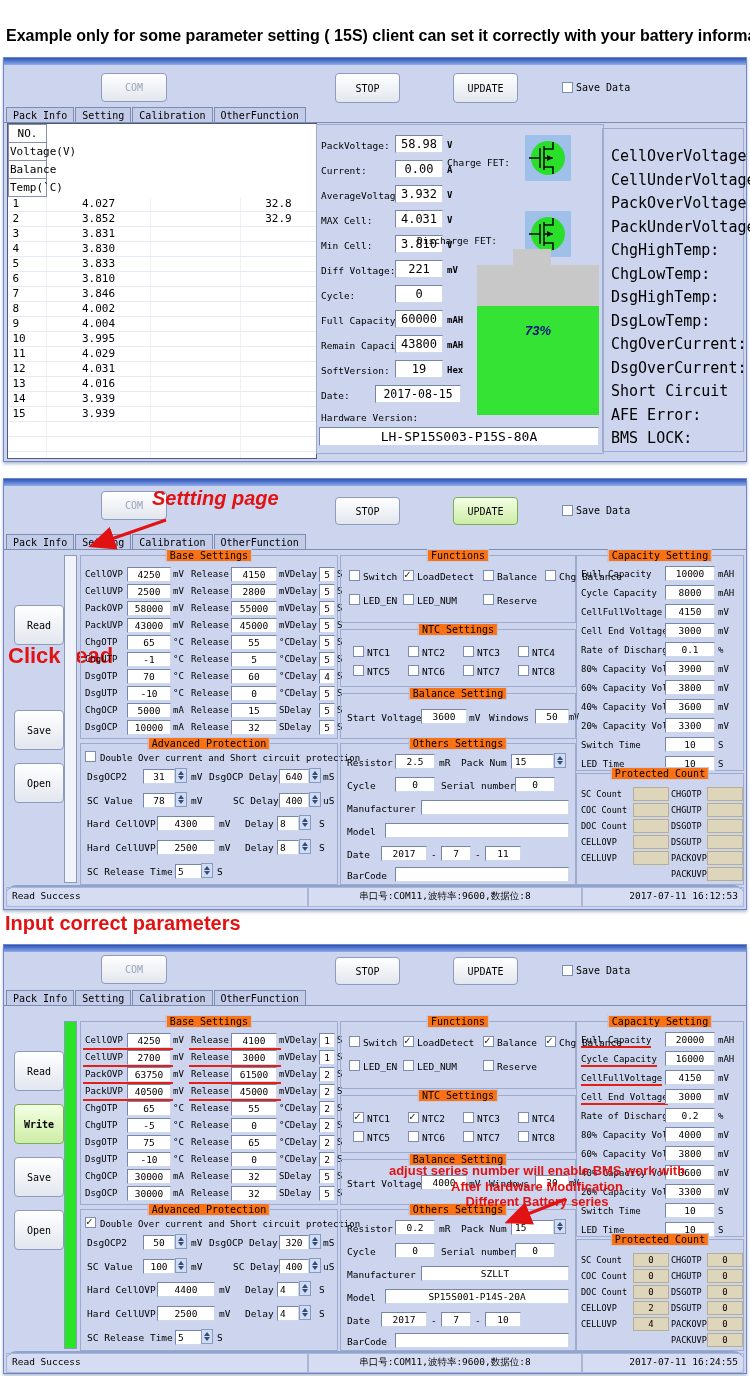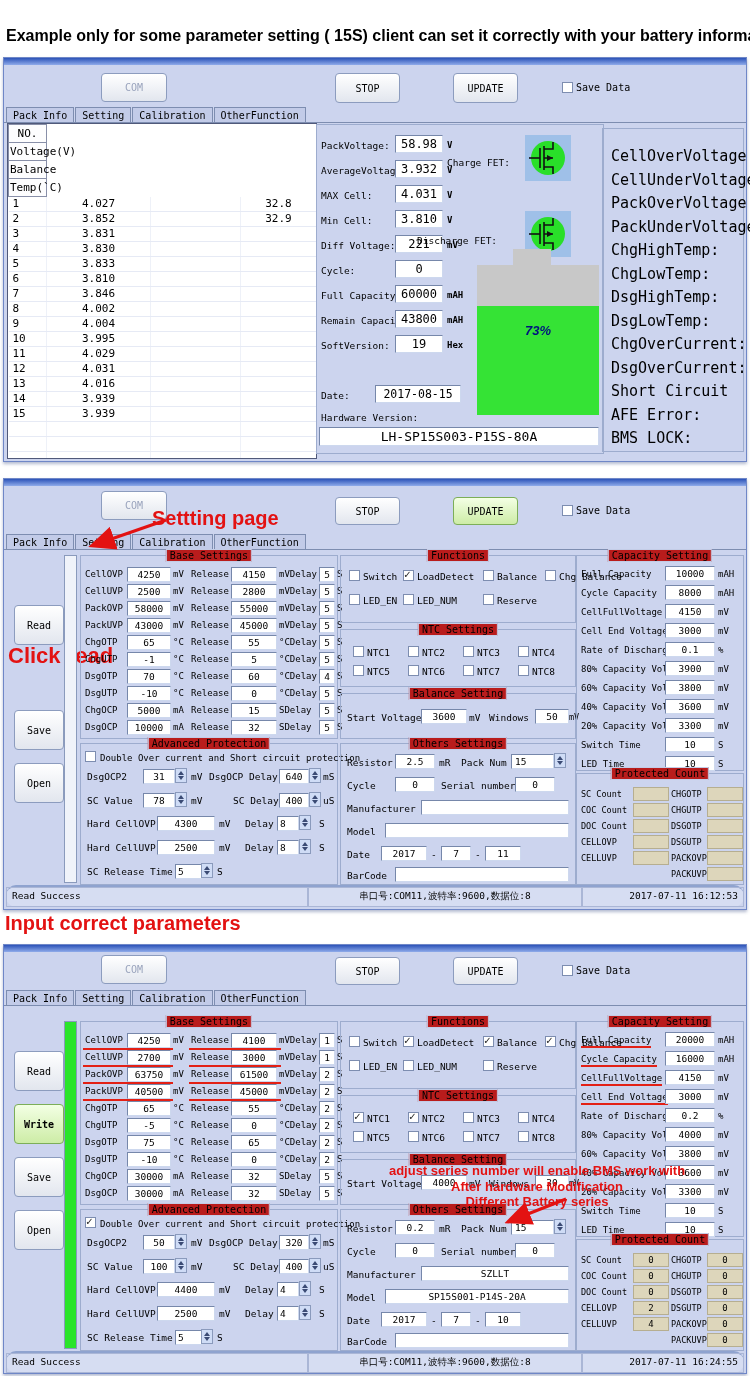--- a/index.html
+++ b/index.html
@@ -16,21 +16,21 @@
   .btn.dis{color:#9aa4bd;}
   .btn.green{background:linear-gradient(#f3ffe4,#cdeca6);border-color:#7cae58;}
   .cb{position:absolute;width:11px;height:11px;background:#fff;border:1px solid #7d8db0;box-sizing:border-box;}
   .cb.checked::after{content:"✓";position:absolute;left:0px;top:-3px;font-size:11px;font-weight:bold;color:#222;}
   .lbl{position:absolute;font-size:10px;white-space:nowrap;}
   .tabs{position:absolute;left:2px;display:flex;align-items:flex-end;height:18px;}
   .tab{padding:2px 6px 1px;font-size:10px;background:#c2cbe8;border:1px solid #7d8db0;border-bottom:none;margin-right:1px;white-space:nowrap;}
   .tabline{position:absolute;left:0;right:0;height:1px;background:#7d8db0;}
   
   .grp{position:absolute;border:1px solid #9dacce;}
-  .gt{position:absolute;top:-7px;left:50%;transform:translateX(-50%);background:#b91c1c;padding:0 3px;font-size:10px;white-space:nowrap;border:1px solid #c3cce6;line-height:11px;}
+  .gt{position:absolute;top:-7px;left:50%;transform:translateX(-50%);background:#f97316;padding:0 3px;font-size:10px;white-space:nowrap;border:1px solid #c3cce6;line-height:11px;}
   .fb{position:absolute;background:#fff;border:1px solid;border-color:#7687aa #cdd8ee #cdd8ee #7687aa;
       font-size:9.5px;text-align:center;height:13px;line-height:13px;box-sizing:content-box;}
   .spin{position:absolute;width:12px;height:15px;background:#cfdcf6;border:1px solid #8a9abc;box-sizing:border-box;}
   .spin::before{content:"";position:absolute;top:2px;left:2px;border-left:3px solid transparent;border-right:3px solid transparent;border-bottom:4px solid #3a4a74;}
   .spin::after{content:"";position:absolute;bottom:2px;left:2px;border-left:3px solid transparent;border-right:3px solid transparent;border-top:4px solid #3a4a74;}
   .pl{position:absolute;font-size:9.5px;white-space:nowrap;}
   .row{position:absolute;left:0;right:0;height:16px;}
   
   .ct{position:absolute;left:3px;top:65px;width:308px;height:334px;background:#fff;border:1px solid #50597a;overflow:hidden;}
   .ct table{border-collapse:collapse;width:100%;table-layout:fixed;}
@@ -257,20 +257,25 @@
 
   <div class="mbox">
     <div style="position:absolute;left:0;top:8px;right:0;">
 
     <div class="mrow">
         <span class="ml">PackVoltage:</span>
         <span class="fb">58.98</span>
         <span class="mu">V</span>
       </div>
         <div class="mrow">
+        <span class="ml">Current:</span>
+        <span class="fb">0.00</span>
+        <span class="mu">A</span>
+      </div>
+        <div class="mrow">
         <span class="ml">AverageVoltage:</span>
         <span class="fb">3.932</span>
         <span class="mu">V</span>
       </div>
         <div class="mrow">
         <span class="ml">MAX Cell:</span>
         <span class="fb">4.031</span>
         <span class="mu">V</span>
       </div>
         <div class="mrow">
@@ -355,21 +360,21 @@
         <div class="sl">Short Circuit</div>
         <div class="sl">AFE Error:</div>
         <div class="sl">BMS LOCK:</div>
       </div>
   </div>
 </div>
 
 <div class="win" style="top:478px;height:430px;">
   <div class="tb"></div>
   <div class="btn dis" style="left:97px;top:12px;width:64px;height:27px;">COM</div>
-  <div class="redtxt" style="left:148px;top:28px;font-size:20px;">Settting page</div>
+  <div class="redtxt" style="left:148px;top:8px;font-size:20px;font-style:italic;">Settting page</div>
   <svg class="arrow" style="left:78px;top:36px;" width="112" height="40">
     <defs>
         <marker id="ah1" markerWidth="9" markerHeight="8" refX="7" refY="4" orient="auto">
           <polygon points="0 0 9 4 0 8" fill="#e31212"></polygon>
         </marker>
       </defs>
     <line x1="84" y1="5" x2="12" y2="30" stroke="#e31212" stroke-width="3" marker-end="url(#ah1)"></line>
   </svg>
   <div class="btn" style="left:331px;top:18px;width:63px;height:26px;">STOP</div>
   <div class="btn green" style="left:449px;top:18px;width:63px;height:26px;">UPDATE</div>

